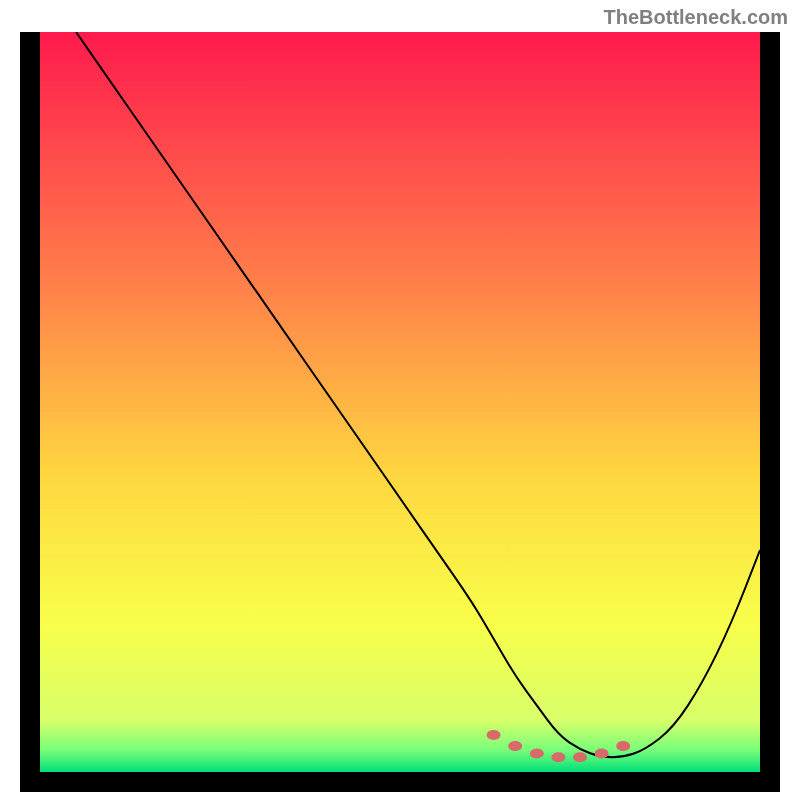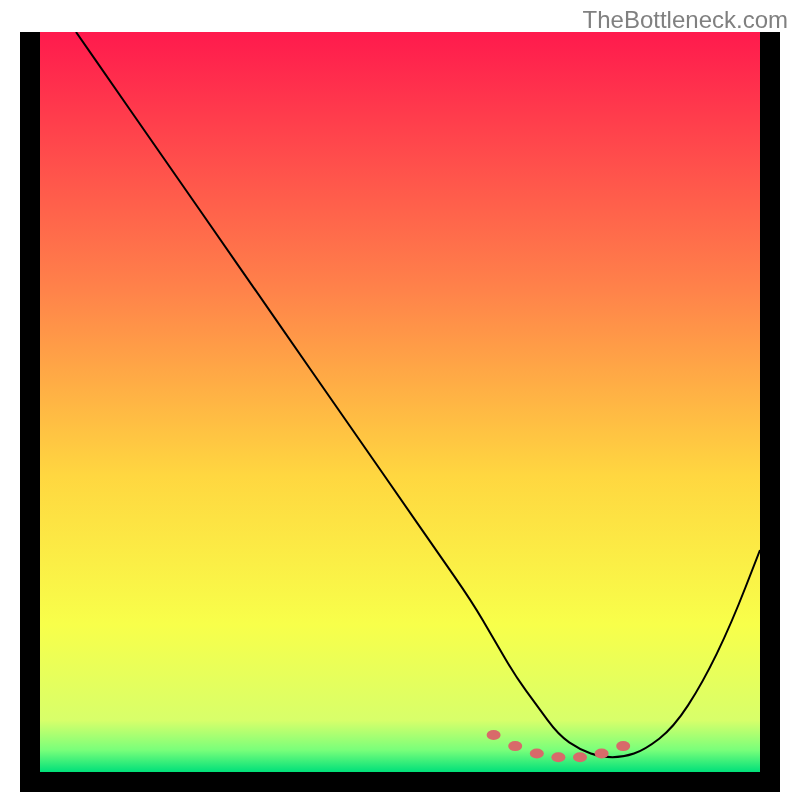--- a/index.html
+++ b/index.html
@@ -8,23 +8,23 @@
     height: 800px;
     background: white;
     position: relative;
     font-family: Arial, sans-serif;
     overflow: hidden;
   }
   .attribution {
     position: absolute;
     top: 6px;
     right: 12px;
-    font-size: 24px;
+    font-size: 20px;
     color: #808080;
-    font-weight: 400;
+    font-weight: 700;
   }
   .chart-frame {
     position: absolute;
     top: 32px;
     left: 20px;
     width: 760px;
     height: 760px;
     background: #000;
   }
   .plot-area {

